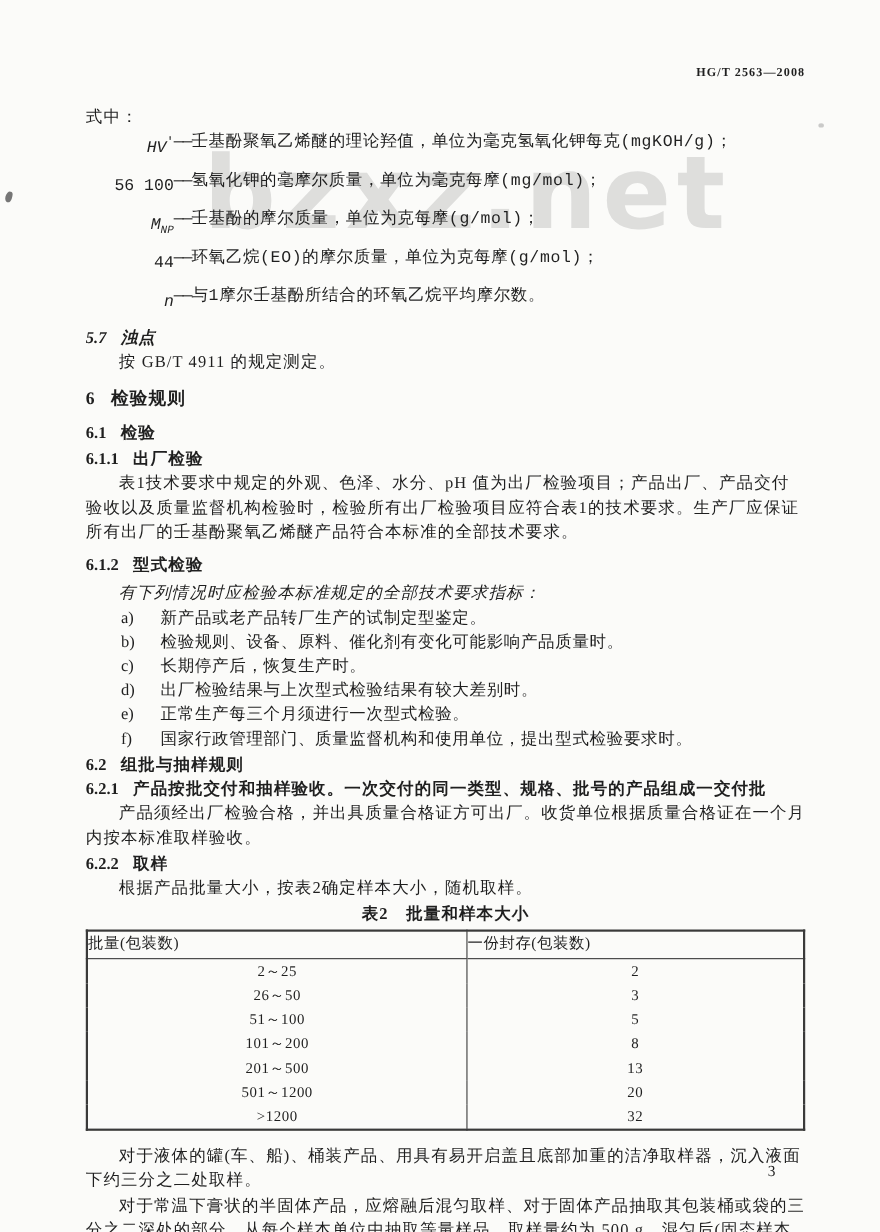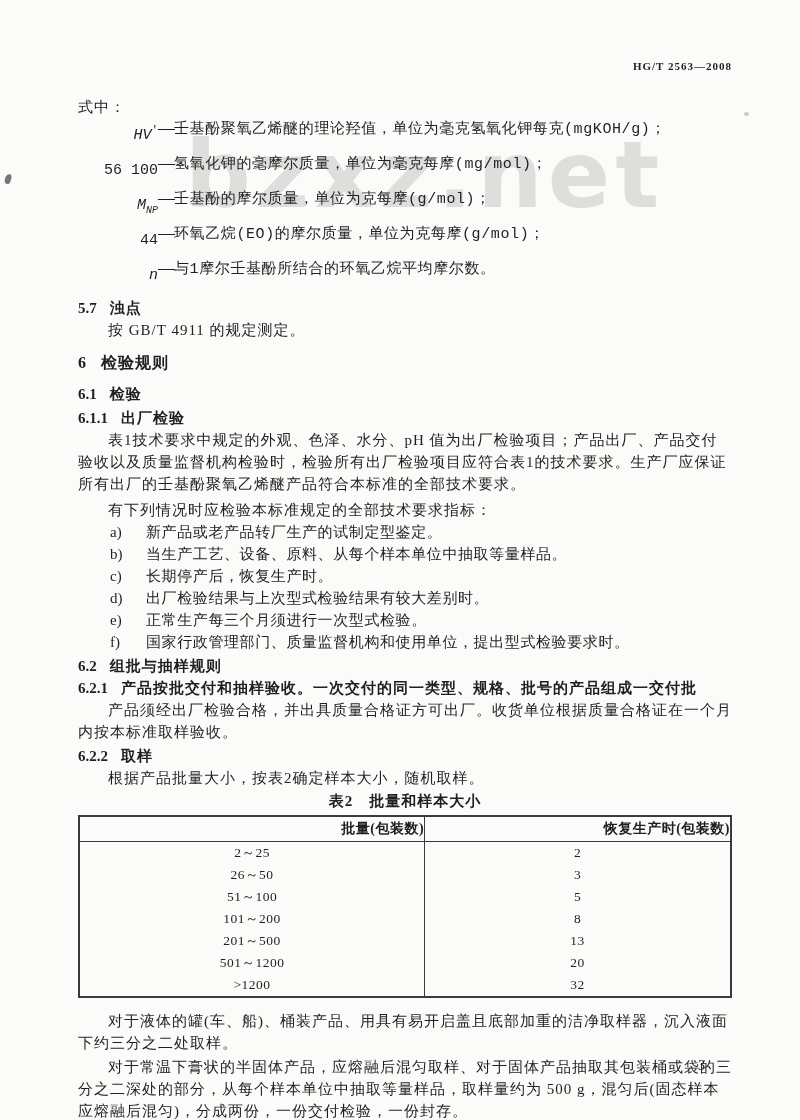--- a/index.html
+++ b/index.html
@@ -33,37 +33,37 @@
   .fsym{width:94px;text-align:right;white-space:nowrap;letter-spacing:0;}
   .fsym .it{font-style:italic;}
   .fsym sub{font-size:10px;font-style:italic;}
   .fsym sup{font-size:11px;}
   .fdash{white-space:nowrap;letter-spacing:-1px;}
   .fdesc{flex:1;letter-spacing:0.6px;}
   .h{font-weight:bold;font-size:15px;line-height:22px;}
   .h .num{margin-right:13px;letter-spacing:0;}
   .h1{font-weight:bold;font-size:16px;line-height:24px;margin-top:10px;}
   .h1 .num{margin-right:15px;letter-spacing:0;}
-  .mt2{margin-top:2px;} .mt4{margin-top:4px;} .mt8{margin-top:8px;} .mt12{margin-top:12px;}
+  .mt2{margin-top:2px;} .mt4{margin-top:4px;font-style:italic;} .mt8{margin-top:8px;} .mt12{margin-top:12px;}
   p{margin:0;text-indent:2em;line-height:22px;}
   .list{margin-top:0;}
   .li{display:flex;line-height:22px;padding-left:32px;}
   .li .lab{width:36px;letter-spacing:0;}
   .li .txt{flex:1;letter-spacing:0.6px;}
   .tbl-caption{
     text-align:center;font-weight:bold;font-size:15px;
     margin-top:2px;line-height:20px;letter-spacing:1px;
   }
   table.t2{
     width:100%;border-collapse:collapse;margin-top:4px;
     border:2px solid #3a3a3a;
     font-size:14px;letter-spacing:0.5px;
   }
   table.t2 th{
-    font-weight:bold;text-align:right;height:24px;
+    font-weight:normal;text-align:left;height:24px;
     border-bottom:1.5px solid #3a3a3a;padding:0;
   }
   table.t2 td{
     text-align:center;height:19px;padding:0;font-size:13.5px;
   }
   table.t2 .c2{border-left:1.5px solid #3a3a3a;width:47%;}
   .page-number{
     position:absolute;left:698px;top:1058px;
     font-size:14px;z-index:2;
   }
@@ -130,30 +130,33 @@
 
     <div class="h mt8">
       <span class="num">6.1</span><span>检验</span>
     </div>
 
     <div class="h mt2">
       <span class="num">6.1.1</span><span>出厂检验</span>
     </div>
     <p>表1技术要求中规定的外观、色泽、水分、pH 值为出厂检验项目；产品出厂、产品交付验收以及质量监督机构检验时，检验所有出厂检验项目应符合表1的技术要求。生产厂应保证所有出厂的壬基酚聚氧乙烯醚产品符合本标准的全部技术要求。</p>
 
+    <div class="h mt8">
+      <span class="num">6.1.2</span><span>型式检验</span>
+    </div>
     <p class="mt4">有下列情况时应检验本标准规定的全部技术要求指标：</p>
 
     <div class="list">
       <div class="li">
         <span class="lab">a)</span>
         <span class="txt">新产品或老产品转厂生产的试制定型鉴定。</span>
       </div>
       <div class="li">
         <span class="lab">b)</span>
-        <span class="txt">当生产工艺、设备、原料、从每个样本单位中抽取等量样品。</span>
+        <span class="txt">检验规则、设备、原料、催化剂有变化可能影响产品质量时。</span>
       </div>
       <div class="li">
         <span class="lab">c)</span>
         <span class="txt">长期停产后，恢复生产时。</span>
       </div>
       <div class="li">
         <span class="lab">d)</span>
         <span class="txt">出厂检验结果与上次型式检验结果有较大差别时。</span>
       </div>
       <div class="li">
@@ -179,21 +182,21 @@
       <span class="num">6.2.2</span><span>取样</span>
     </div>
     <p>根据产品批量大小，按表2确定样本大小，随机取样。</p>
 
     <div class="tbl-caption">表2　批量和样本大小</div>
 
     <table class="t2">
       <thead>
         <tr>
           <th>批量(包装数)</th>
-          <th class="c2">恢复生产时(包装数)</th>
+          <th class="c2">一份封存(包装数)</th>
         </tr>
       </thead>
       <tbody>
         <tr>
           <td>2～25</td>
           <td class="c2">2</td>
         </tr>
         <tr>
           <td>26～50</td>
           <td class="c2">3</td>

